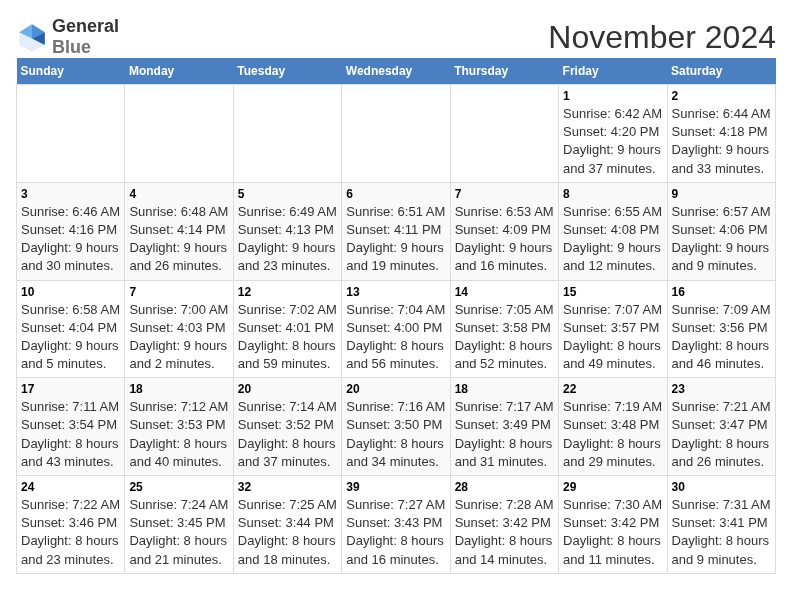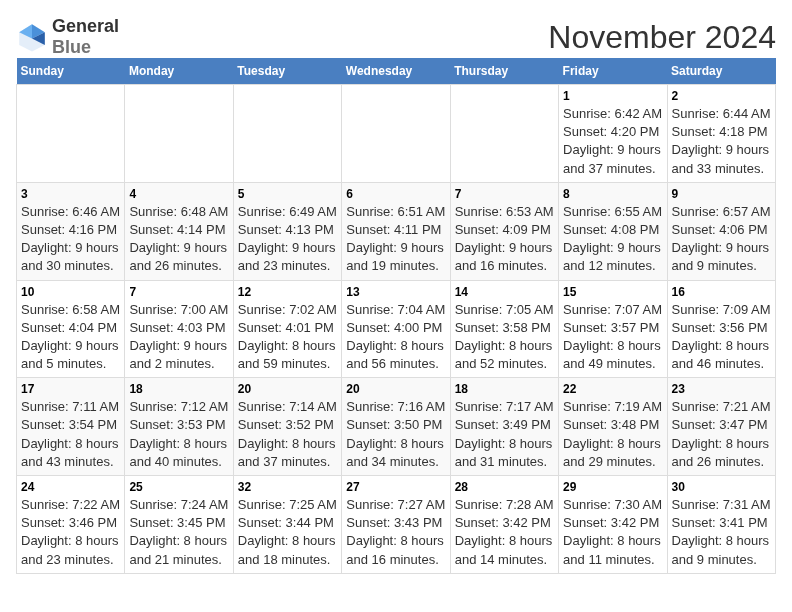--- a/index.html
+++ b/index.html
@@ -231,21 +231,21 @@
         </td>
         <td>
           <div class="day-number">25</div>
         <div class="day-detail">Sunrise: 7:24 AM<br>Sunset: 3:45 PM<br>Daylight: 8 hours and 21 minutes.</div>
         </td>
         <td>
           <div class="day-number">32</div>
         <div class="day-detail">Sunrise: 7:25 AM<br>Sunset: 3:44 PM<br>Daylight: 8 hours and 18 minutes.</div>
         </td>
         <td>
-          <div class="day-number">27</div>
+          <div class="day-number">39</div>
         <div class="day-detail">Sunrise: 7:27 AM<br>Sunset: 3:43 PM<br>Daylight: 8 hours and 16 minutes.</div>
         </td>
         <td>
           <div class="day-number">28</div>
         <div class="day-detail">Sunrise: 7:28 AM<br>Sunset: 3:42 PM<br>Daylight: 8 hours and 14 minutes.</div>
         </td>
         <td>
           <div class="day-number">29</div>
         <div class="day-detail">Sunrise: 7:30 AM<br>Sunset: 3:42 PM<br>Daylight: 8 hours and 11 minutes.</div>
         </td>

